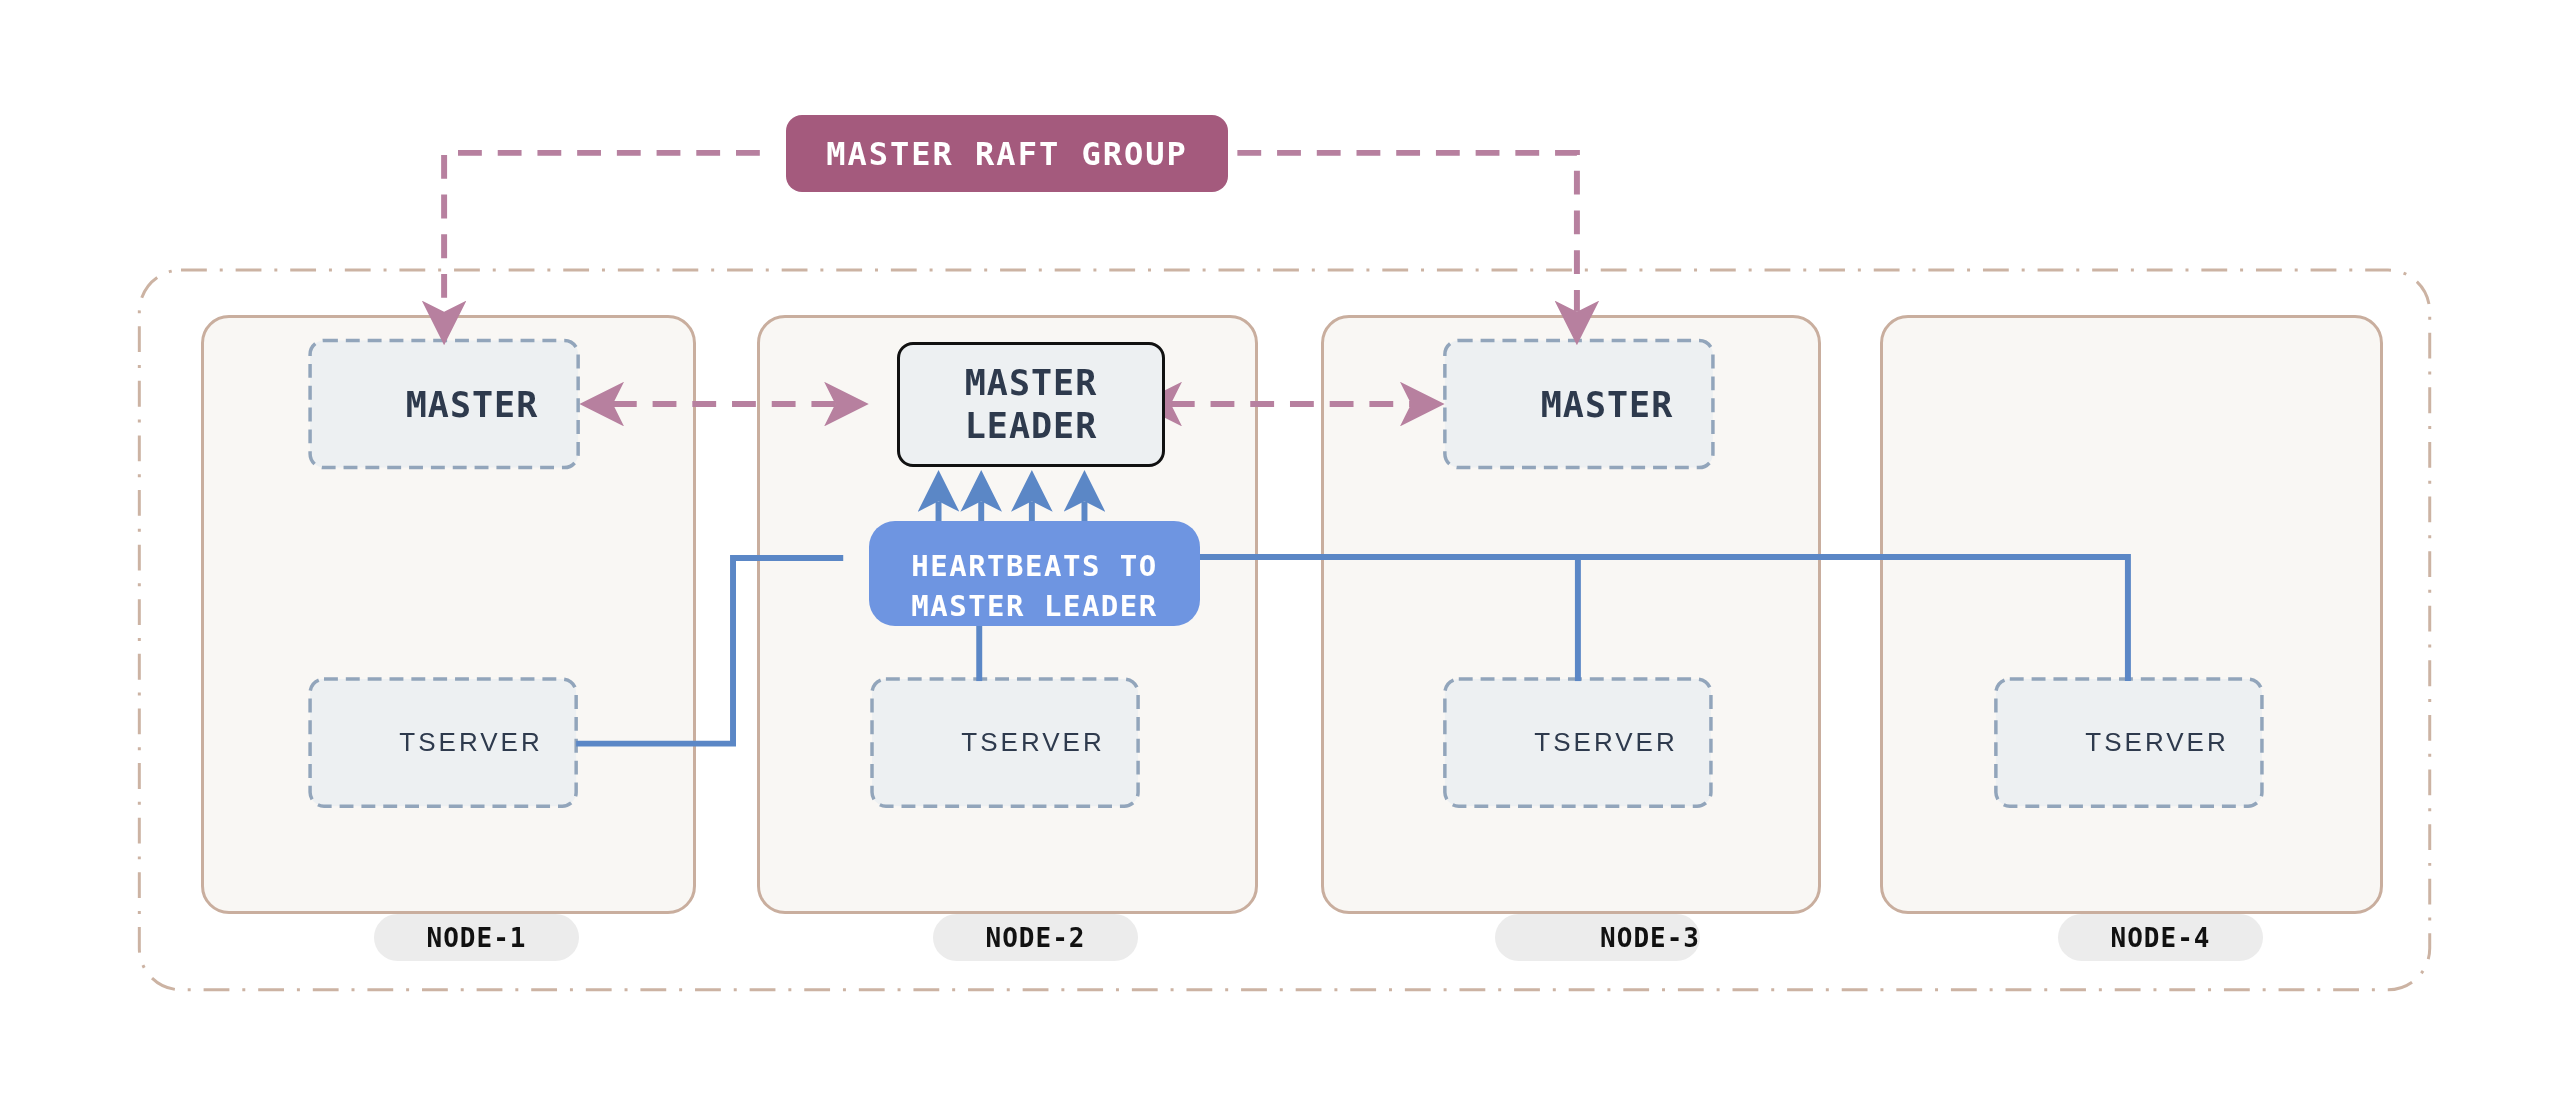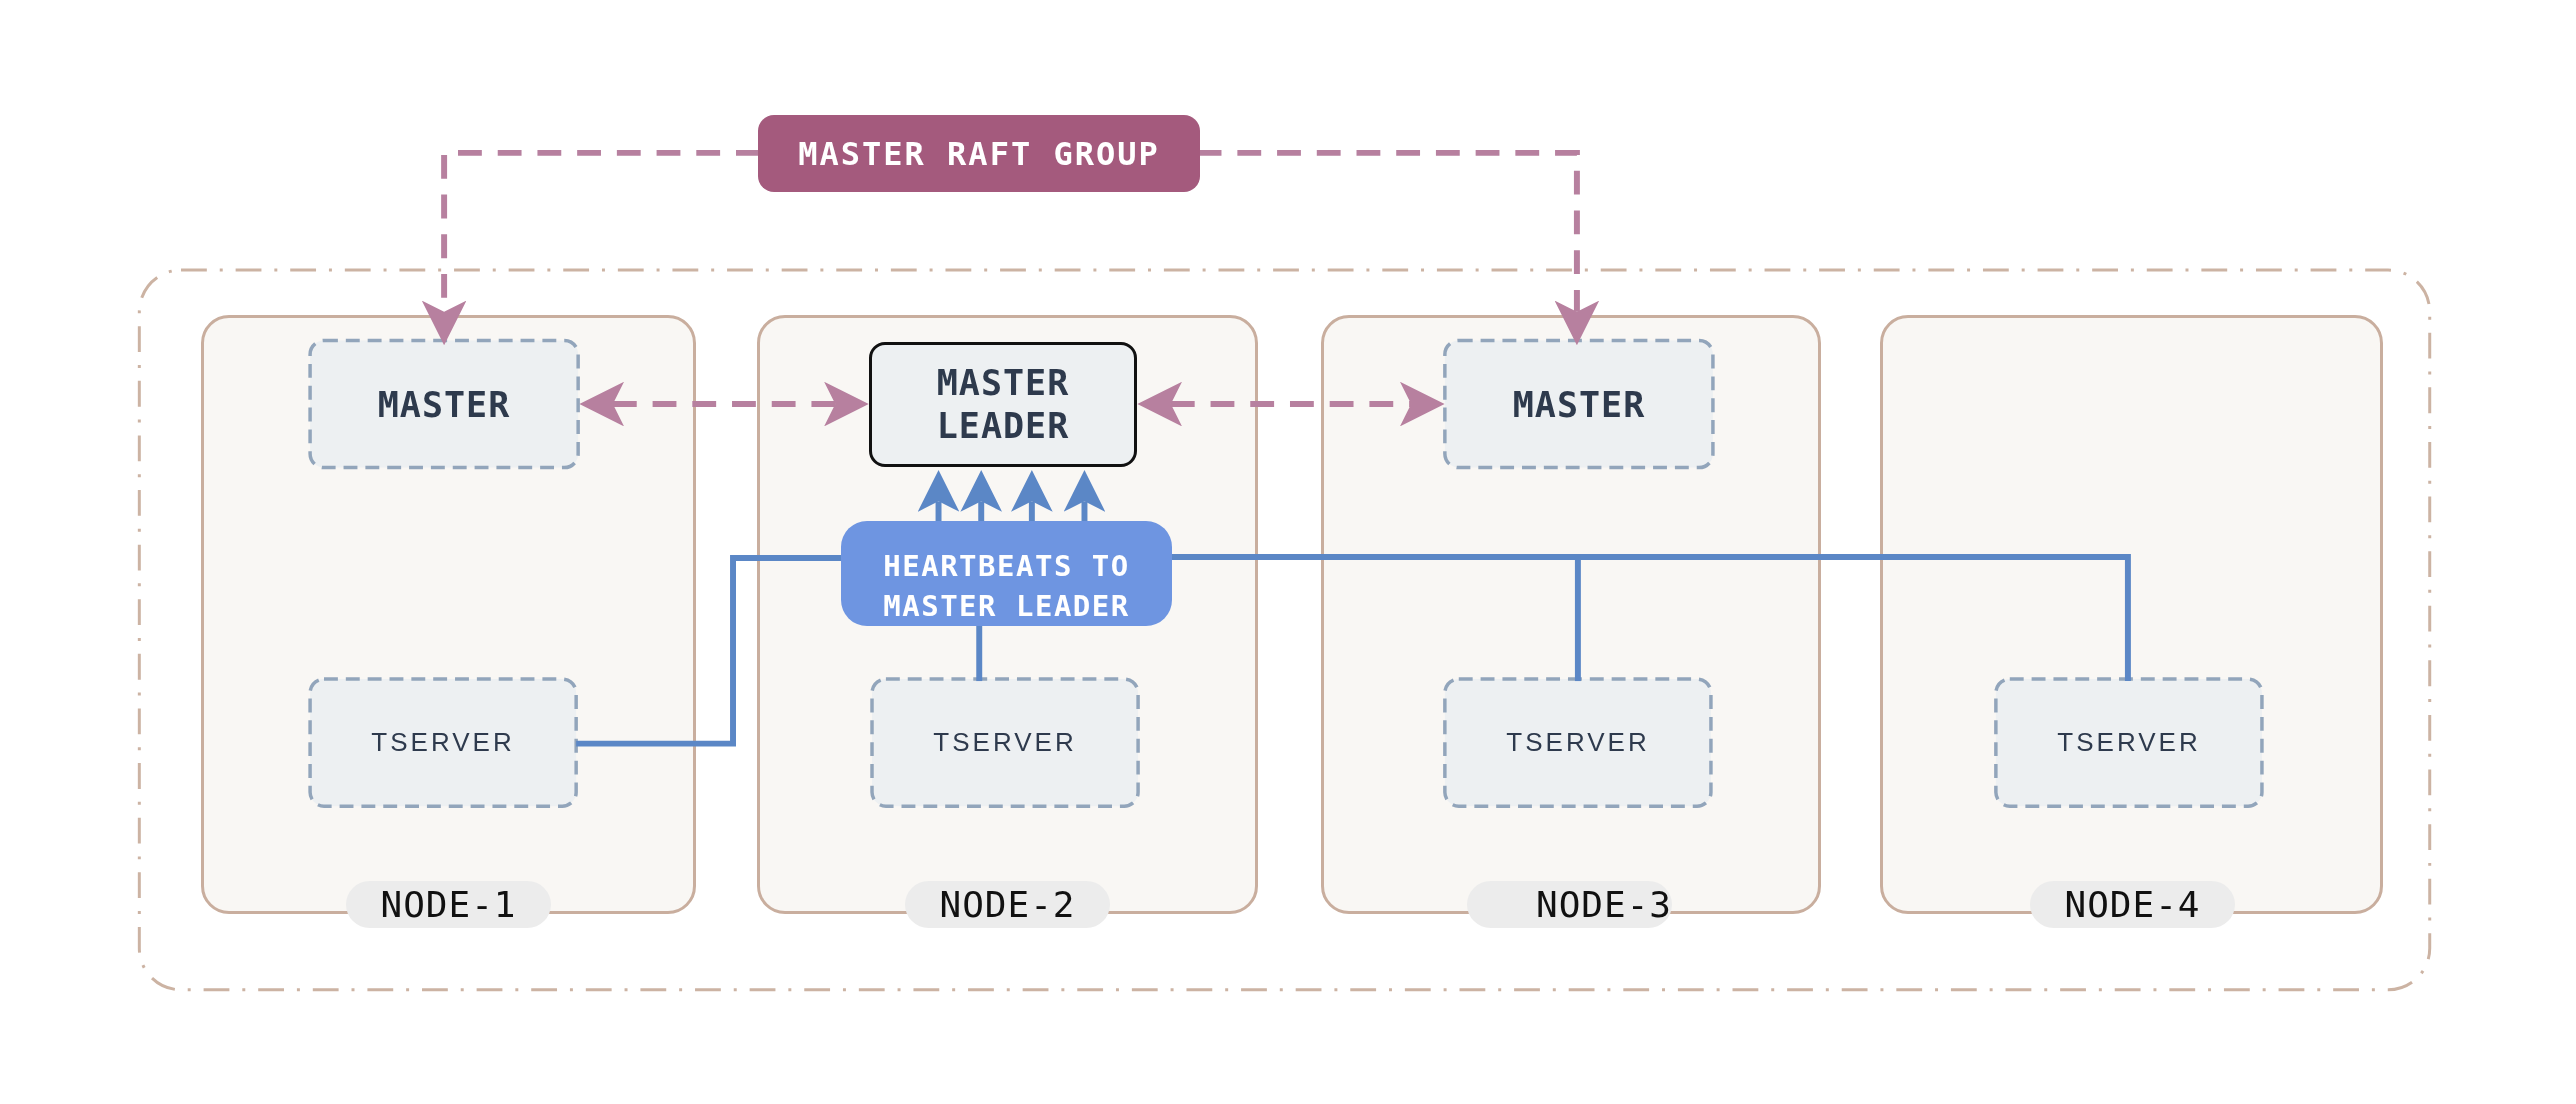--- a/index.html
+++ b/index.html
@@ -17,21 +17,21 @@
   }
   
   svg.wires{position:absolute;left:0;top:0;z-index:2;}
   .outer-rect{fill:none;stroke:var(--outer-border,#ccb3a3);stroke-width:3;stroke-dasharray:26 13 3 13;}
   .server-rect{fill:var(--box-fill,#edf0f2);stroke:var(--box-border,#92a5bb);stroke-width:3.5;stroke-dasharray:14 8;}
   .plum-line{fill:none;stroke:var(--raft-dash,#b7809f);stroke-width:6;stroke-dasharray:24 16;}
   .blue-line{fill:none;stroke:var(--blue-line,#5b87c6);stroke-width:6;}
   .plum-head{fill:var(--raft-dash,#b7809f);}
   .blue-head{fill:var(--blue-line,#5b87c6);}
   
-  .lbl{position:absolute;z-index:3;display:flex;align-items:center;justify-content:center;text-align:center;box-sizing:border-box;}
+  .lbl{position:absolute;z-index:3;display:flex;align-items:center;justify-content:center;text-align:center;box-sizing:border-box;margin-left:28px;}
   .server-lbl{
     color:var(--text-dark,#2e3a4d);font-weight:bold;font-size:35px;letter-spacing:1px;
   }
   .tserver-lbl{
     font-family:"Liberation Sans",sans-serif;font-weight:400;
     color:var(--text-dark,#2e3a4d);font-size:26px;letter-spacing:3px;
   }
   .leader-box{
     background:var(--box-fill,#edf0f2);
     border:3.5px solid var(--leader-border,#111111);
@@ -41,22 +41,22 @@
   .raft-box{
     background:var(--raft-fill,#a45a7d);border-radius:16px;
     color:#ffffff;font-weight:bold;font-size:32px;letter-spacing:2px;
   }
   .hb-box{
     background:var(--blue-fill,#6e95e1);border-radius:26px;flex-direction:column;
     color:#ffffff;font-weight:bold;font-size:29px;letter-spacing:1.5px;line-height:1.38;
   }
   .node-pill{
     background:var(--pill-fill,#ececec);border-radius:24px;
-    color:var(--pill-text,#111111);font-weight:normal;font-size:36px;letter-spacing:1px;
-    width:205px;height:47px;top:881px;
+    color:var(--pill-text,#111111);font-weight:bold;font-size:26px;letter-spacing:1px;
+    width:205px;height:47px;top:914px;
   }
 </style>
 </head>
 <body>
 
 <div class="canvas">
 
   <div class="node-box" style="left:201px;width:495px;"></div>
   <div class="node-box" style="left:757px;width:501px;"></div>
   <div class="node-box" style="left:1321px;width:500px;"></div>

